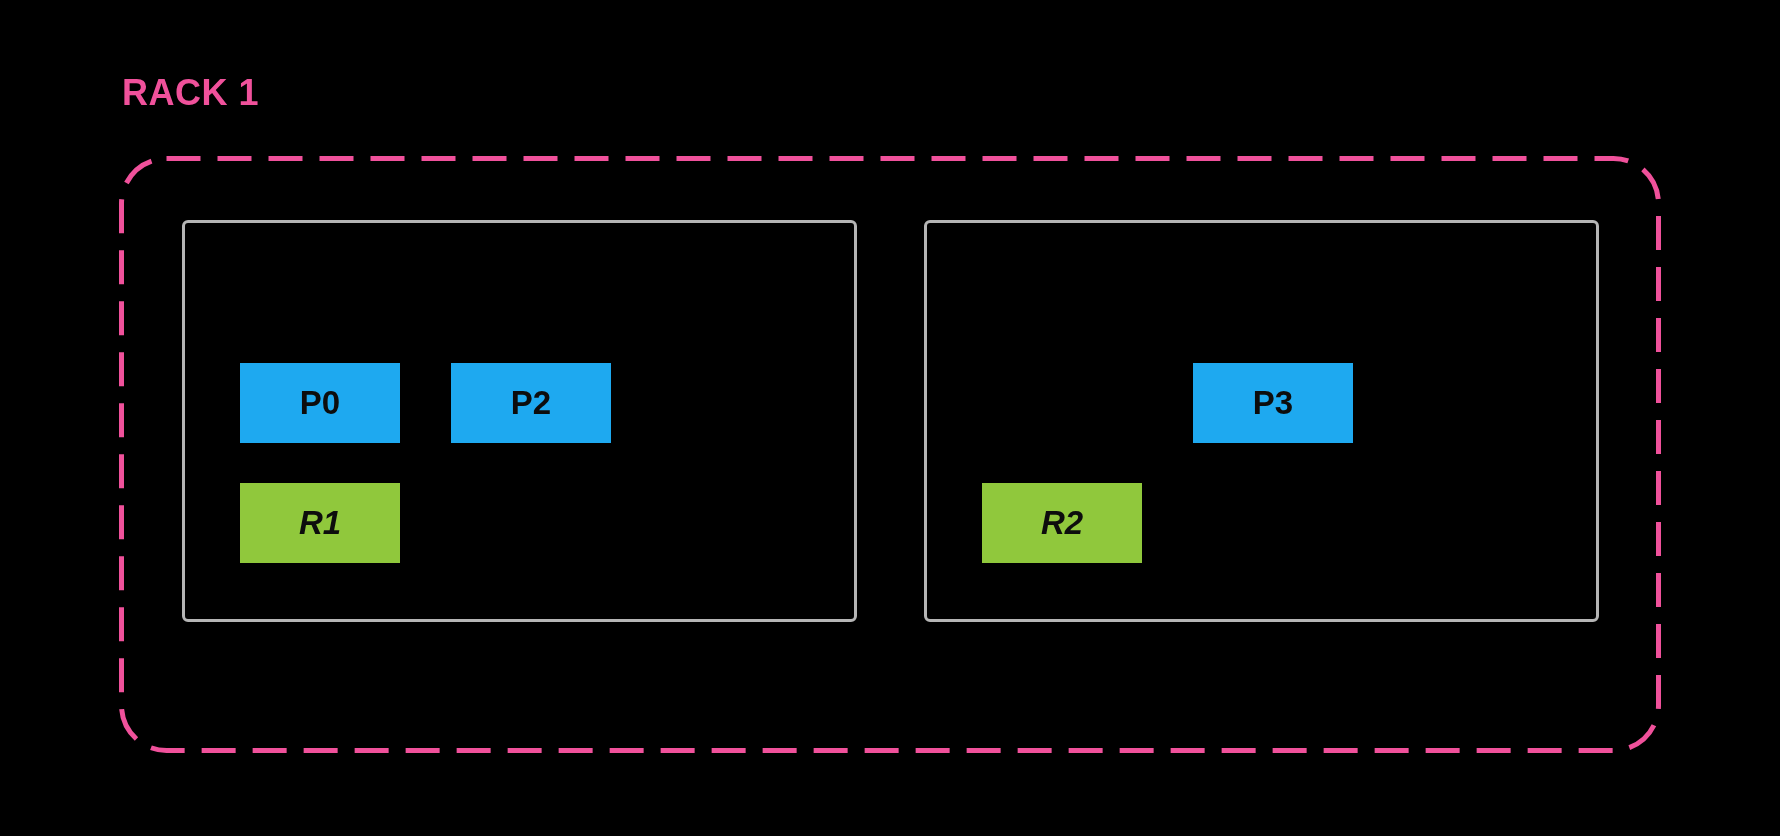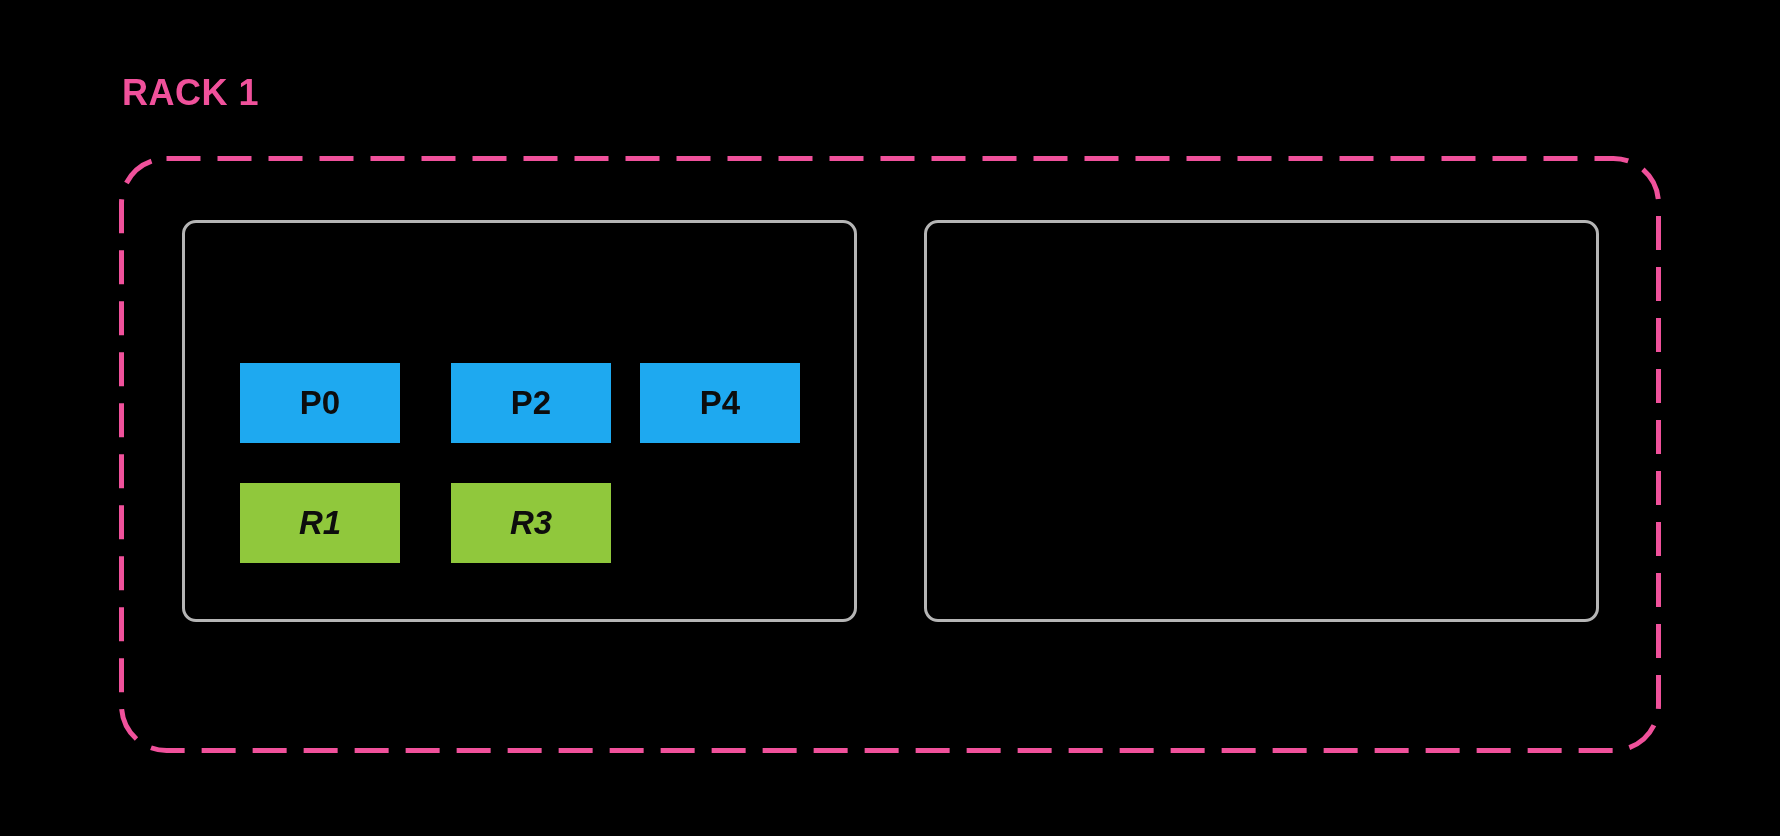--- a/index.html
+++ b/index.html
@@ -34,21 +34,21 @@
   .rack-outline {
     position: absolute;
     left: 119px; top: 156px;
     width: 1542px; height: 597px;
   }
   .host {
     position: absolute;
     top: 220px;
     width: 675px; height: 402px;
     border: 3px solid var(--host-border, #B5B5B5);
-    border-radius: 14px;
+    border-radius: 6px;
     background: transparent;
   }
   .host--left  { left: 182px; }
   .host--right { left: 924px; }
   .shard-box {
     position: absolute;
     width: 160px; height: 80px;
     display: flex;
     align-items: center;
     justify-content: center;
@@ -71,21 +71,21 @@
 
   <div class="rack-label">RACK 1</div>
 
   <svg class="rack-outline" viewBox="0 0 1542 597" xmlns="http://www.w3.org/2000/svg">
     <rect x="2.5" y="2.5" width="1537" height="592" rx="45" fill="none" style="stroke: var(--rack-accent, #F0519B);" stroke-width="5" stroke-dasharray="34 17"></rect>
   </svg>
 
   <div class="host host--left">
     <div class="shard-box shard-box--primary row1 col1">P0</div>
     <div class="shard-box shard-box--primary row1 col2">P2</div>
-    <div class="shard-box shard-box--primary row1 col3">P4</div>
     <div class="shard-box shard-box--replica row2 col1">R1</div>
-    <div class="shard-box shard-box--replica row2 col2">R3</div>
   </div>
 
   <div class="host host--right">
+    <div class="shard-box shard-box--primary row1 col2">P3</div>
+    <div class="shard-box shard-box--replica row2 col1">R2</div>
   </div>
 
 </div>
 
 </body></html>

